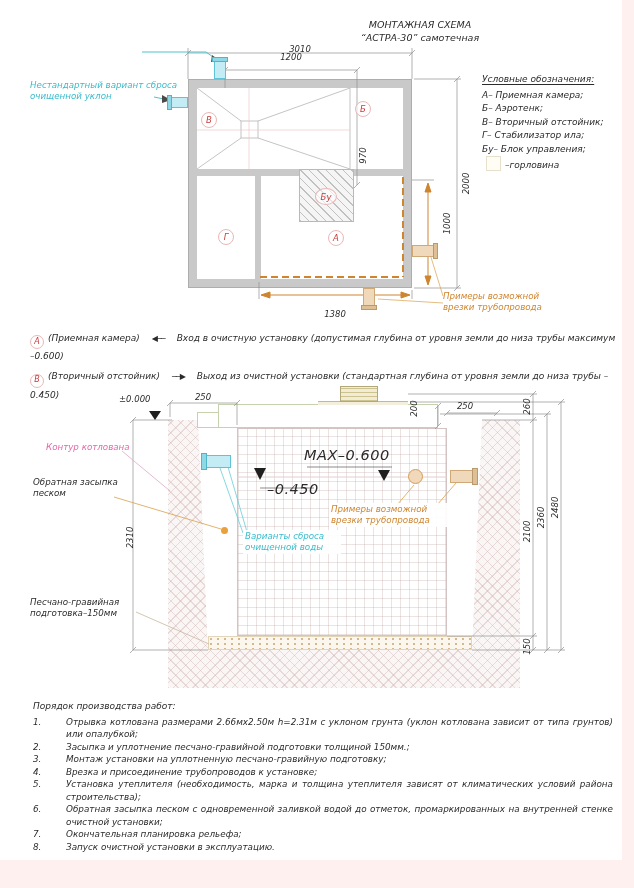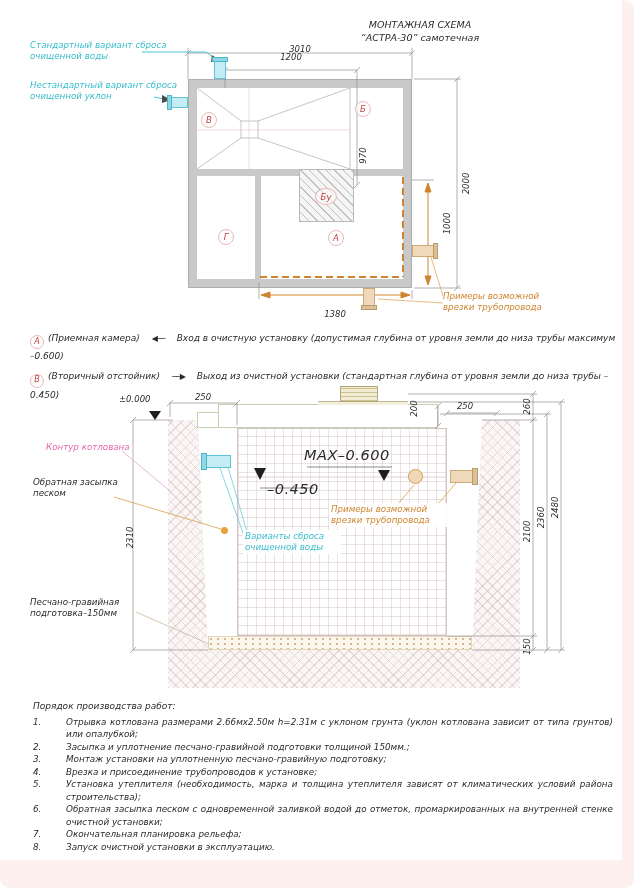--- a/index.html
+++ b/index.html
@@ -1,17 +1,17 @@
 <!DOCTYPE html>
 <html><head>
 <meta charset="utf-8">
 <style>
   html,body{margin:0;padding:0;background:#ffffff;}
   #canvas{position:relative;width:634px;height:888px;background:#ffffff;overflow:hidden;
-          font-family:"DejaVu Sans",sans-serif;font-style:italic;color:#2b2b2b;border-radius:10px;}
+          font-family:"DejaVu Sans",sans-serif;font-style:italic;color:#2b2b2b;}
   .abs{position:absolute;}
   .t{font-size:9px;line-height:1.25;}
   .dim{font-size:8.5px;color:#2b2b2b;white-space:nowrap;}
   .vdim{position:absolute;width:34px;height:11px;transform:rotate(-90deg);transform-origin:center;
         text-align:center;font-size:8.5px;white-space:nowrap;}
   .teal{color:#38bccb;}
   .pink{color:#e567a8;}
   .orange{color:#cf852f;}
   .ctr{text-align:center;}
   
@@ -158,38 +158,48 @@
   <div class="abs pipe-t" style="left:450px;top:470px;width:25px;height:13px;"></div>
   <div class="abs cap-t" style="left:472px;top:468px;width:6px;height:17px;"></div>
   <div class="abs" style="left:408px;top:469px;width:15px;height:15px;border-radius:50%;background:#f0d9ba;border:1.5px solid #d89a55;box-sizing:border-box;"></div>
   <div class="abs" style="left:221px;top:527px;width:7px;height:7px;border-radius:50%;background:#e8a13c;"></div>
 
   <div class="abs ctr" style="left:310px;top:19px;width:220px;font-size:9.5px;line-height:1.35;">
     <div>МОНТАЖНАЯ СХЕМА</div>
     <div>“АСТРА-30” самотечная</div>
   </div>
 
-  <div class="abs t teal" style="left:30px;top:40px;width:140px;font-size:8.7px;">Стандартный вариант сброса очищенной воды</div>
   <div class="abs t teal" style="left:30px;top:80px;width:158px;font-size:8.7px;">Нестандартный вариант сброса очищенной уклон</div>
 
   <div class="circ" style="left:201px;top:112px;">В</div>
   <div class="circ" style="left:355px;top:101px;">Б</div>
   <div class="circ" style="left:218px;top:229px;">Г</div>
   <div class="circ" style="left:328px;top:230px;">А</div>
   <div class="abs bu-hatch" style="left:299px;top:169px;width:55px;height:53px;"></div>
   <div class="circ" style="left:315px;top:188px;width:22px;height:17px;border-radius:50%;">Бу</div>
 
   <div class="abs dim ctr" style="left:275px;top:44px;width:50px;">3010</div>
   <div class="abs dim ctr" style="left:266px;top:52px;width:50px;">1200</div>
   <div class="vdim" style="left:346px;top:150px;">970</div>
   <div class="vdim" style="left:449px;top:178px;">2000</div>
   <div class="vdim" style="left:430px;top:218px;">1000</div>
   <div class="abs dim ctr" style="left:305px;top:309px;width:60px;">1380</div>
   <div class="abs t orange" style="left:443px;top:291px;width:130px;font-size:8.7px;">Примеры возможной врезки трубопровода</div>
 
+  <div class="abs" style="left:482px;top:73px;">
+    <div class="legend-item" style="text-decoration:underline;text-underline-offset:2px;margin-bottom:2px;">Условные обозначения:</div>
+    <div class="legend-item">А– Приемная камера;</div>
+    <div class="legend-item">Б– Аэротенк;</div>
+    <div class="legend-item">В– Вторичный отстойник;</div>
+    <div class="legend-item">Г– Стабилизатор ила;</div>
+    <div class="legend-item">Бу– Блок управления;</div>
+    <div class="legend-item" style="margin-left:4px;">
+      <span class="gbox"></span><span>–горловина</span>
+    </div>
+  </div>
 
   <div class="abs" style="left:30px;top:331px;width:588px;">
     <div class="note">
       <span class="mk">А</span><span>(Приемная камера)</span><span class="arr">◀──</span><span>Вход в очистную установку (допустимая глубина от уровня земли до низа трубы максимум –0.600)</span>
     </div>
     <div class="note" style="margin-top:5px;">
       <span class="mk">В</span><span>(Вторичный отстойник)</span><span class="arr">──▶</span><span>Выход из очистной установки (стандартная глубина от уровня земли до низа трубы –0.450)</span>
     </div>
   </div>
 

